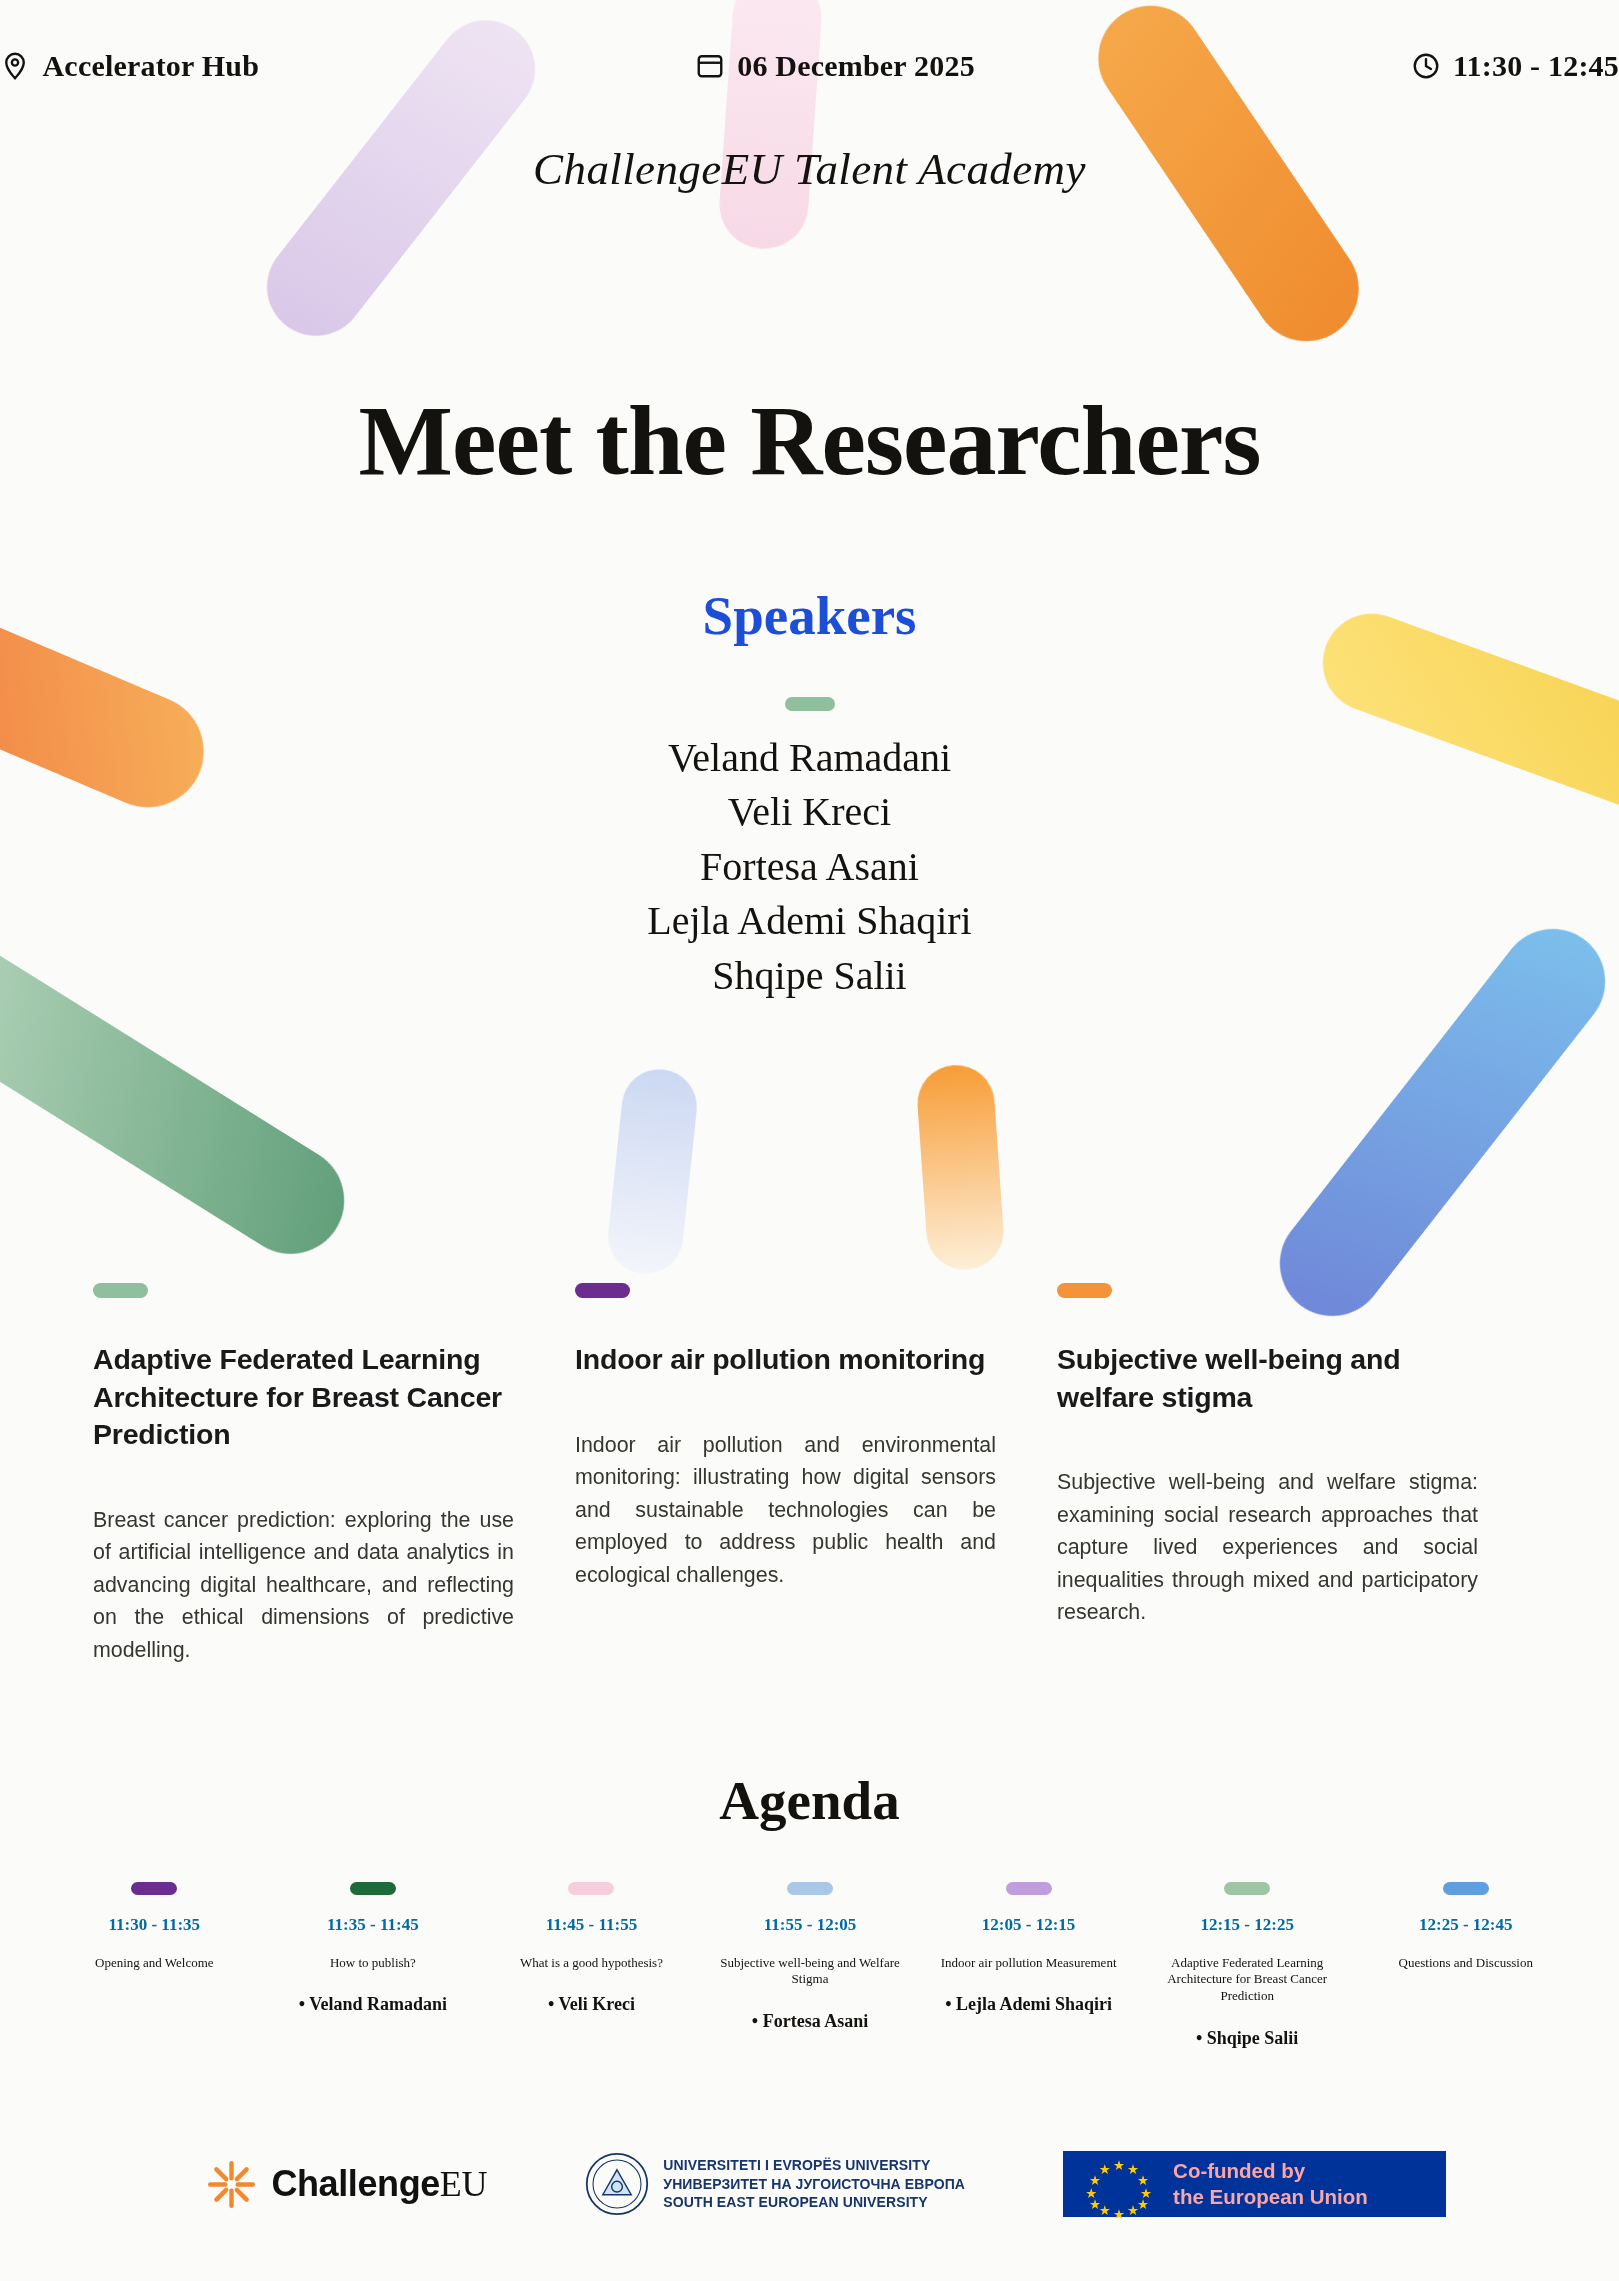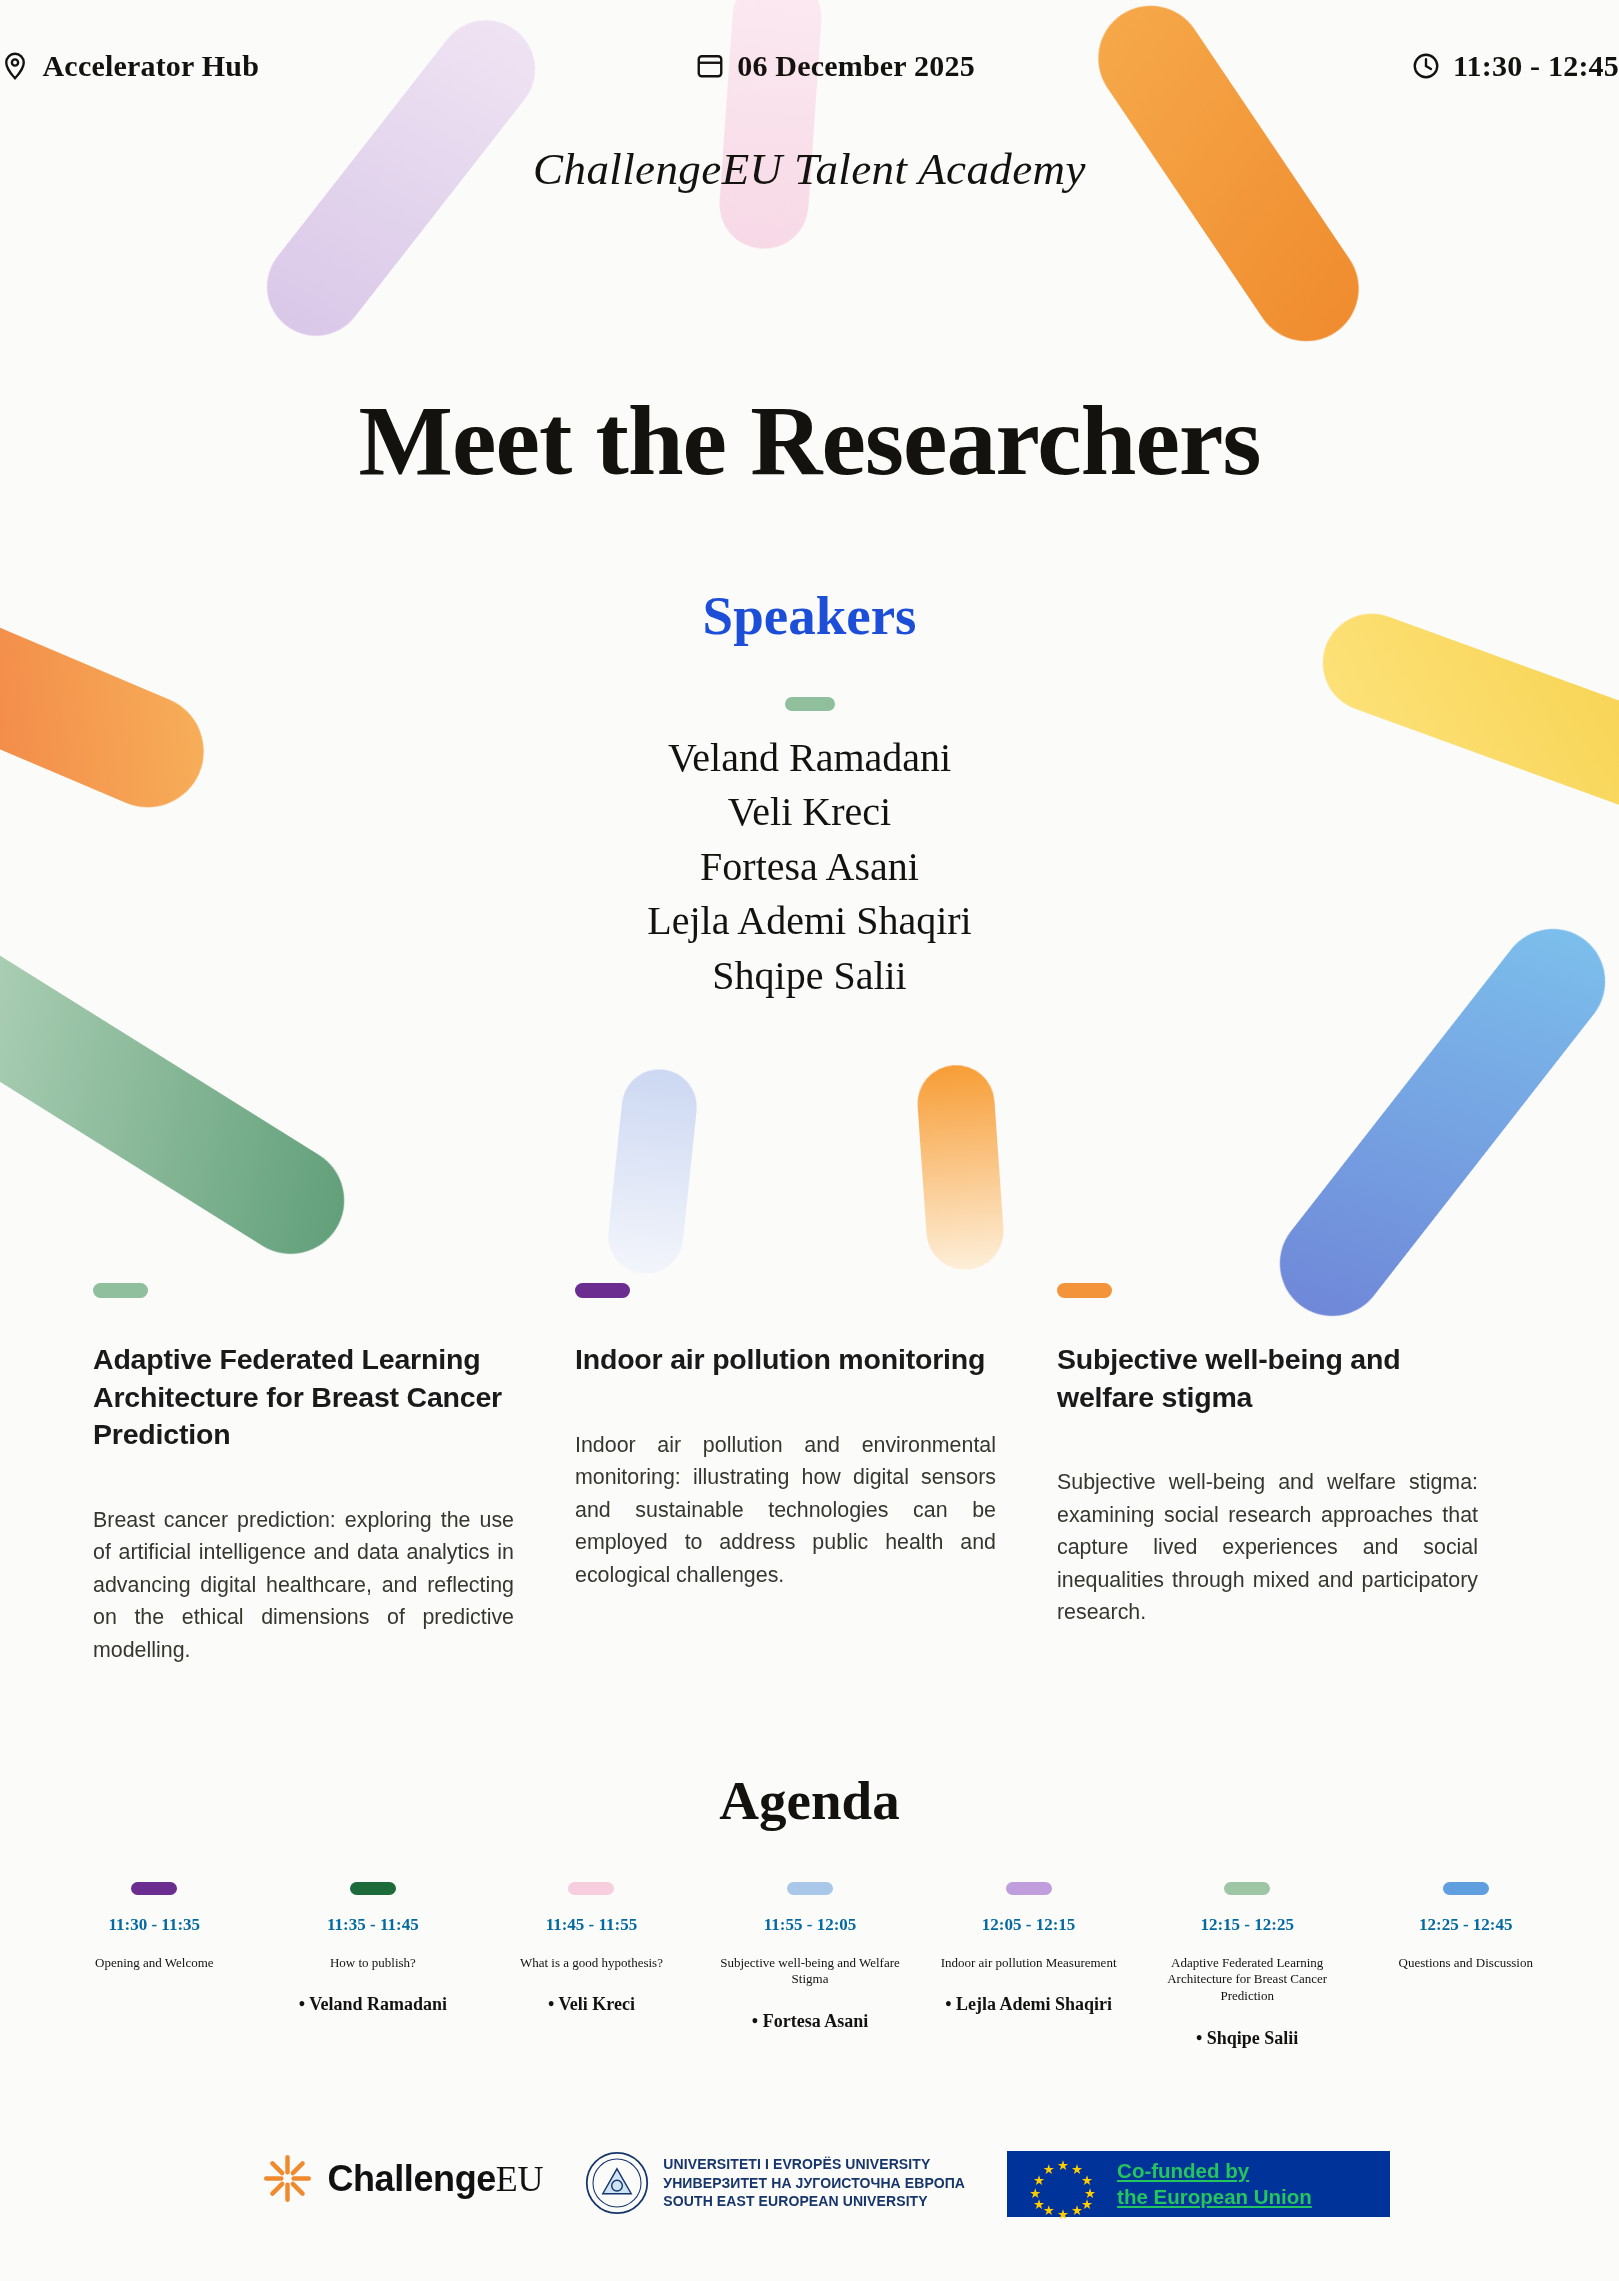--- a/index.html
+++ b/index.html
@@ -105,21 +105,21 @@
   }
   .ag-speaker {
     font-family: "Liberation Serif", serif;
     font-size: 18px; font-weight: 700; color: #14120f;
   }
   .ag-speaker.has::before { content: "• "; }
 
   
   .footer {
     position: absolute; bottom: 64px; left: 0; width: 100%;
-    display: flex; justify-content: center; align-items: flex-start; gap: 42px; z-index: 5; padding-left: 31px;
+    display: flex; justify-content: center; align-items: center; gap: 98px; z-index: 5; padding-left: 31px;
   }
   .logo-challenge { display: flex; align-items: center; gap: 12.5px; }
   .logo-challenge .txt {
     font-size: 36px; font-weight: 700; color: #111; letter-spacing: -0.4px;
   }
   .logo-challenge .txt .eu {
     font-family: "Liberation Serif", serif; font-weight: 400; font-style: normal;
   }
   .logo-seeu { display: flex; align-items: center; gap: 14.3px; }
   .logo-seeu .lines { line-height: 1.35; }
@@ -128,21 +128,21 @@
   }
   .eu-flag {
     width: 383px; height: 66px; background: #003399;
     display: flex; align-items: center; gap: 16px; padding-left: 16px;
   }
   .eu-flag .stars { position: relative; width: 78px; height: 53px; }
   .eu-flag .star {
     position: absolute; color: #FFCC00; font-size: 13.4px; line-height: 1;
   }
   .eu-flag .cap {
-    color: #22c55e; font-size: 20.5px; font-weight: 700; line-height: 1.25; text-decoration: underline;
+    color: #fca5a5; font-size: 20.5px; font-weight: 700; line-height: 1.25;
   }
 </style>
 </head>
 <body>
 
 <div>
   <div class="blob" style="width:98px;height:374px;left:352px;top:-9px;background:linear-gradient(170deg,#efe4f3,#d9c7e8);transform:rotate(38deg);"></div>
   <div class="blob" style="width:89px;height:276px;left:726px;top:-27px;background:linear-gradient(180deg,#fbeaf1,#f7d9e6);transform:rotate(4deg);"></div>
   <div class="blob" style="width:105px;height:383px;left:1176px;top:-18px;background:linear-gradient(160deg,#f6a94a,#ef8b2e);transform:rotate(-34deg);"></div>
   <div class="blob" style="width:112px;height:446px;left:-62px;top:463px;background:linear-gradient(150deg,#ef6a3a,#f7b15a);transform:rotate(-67deg);"></div>

